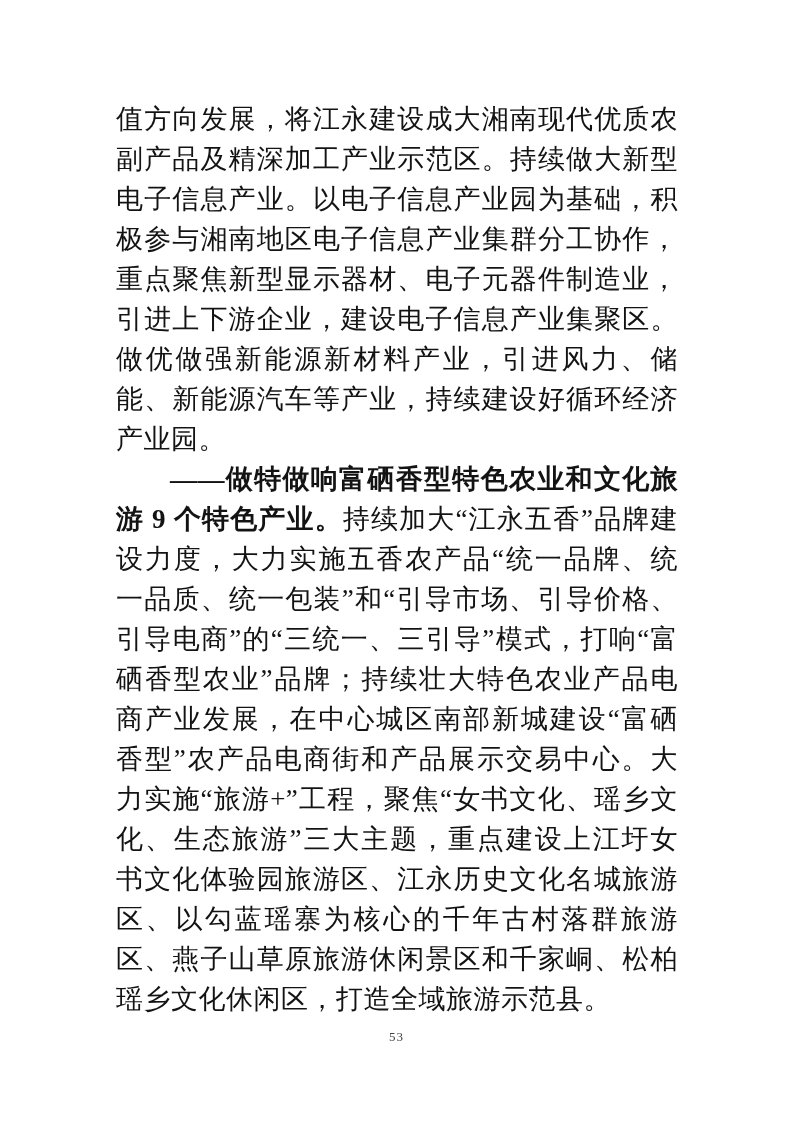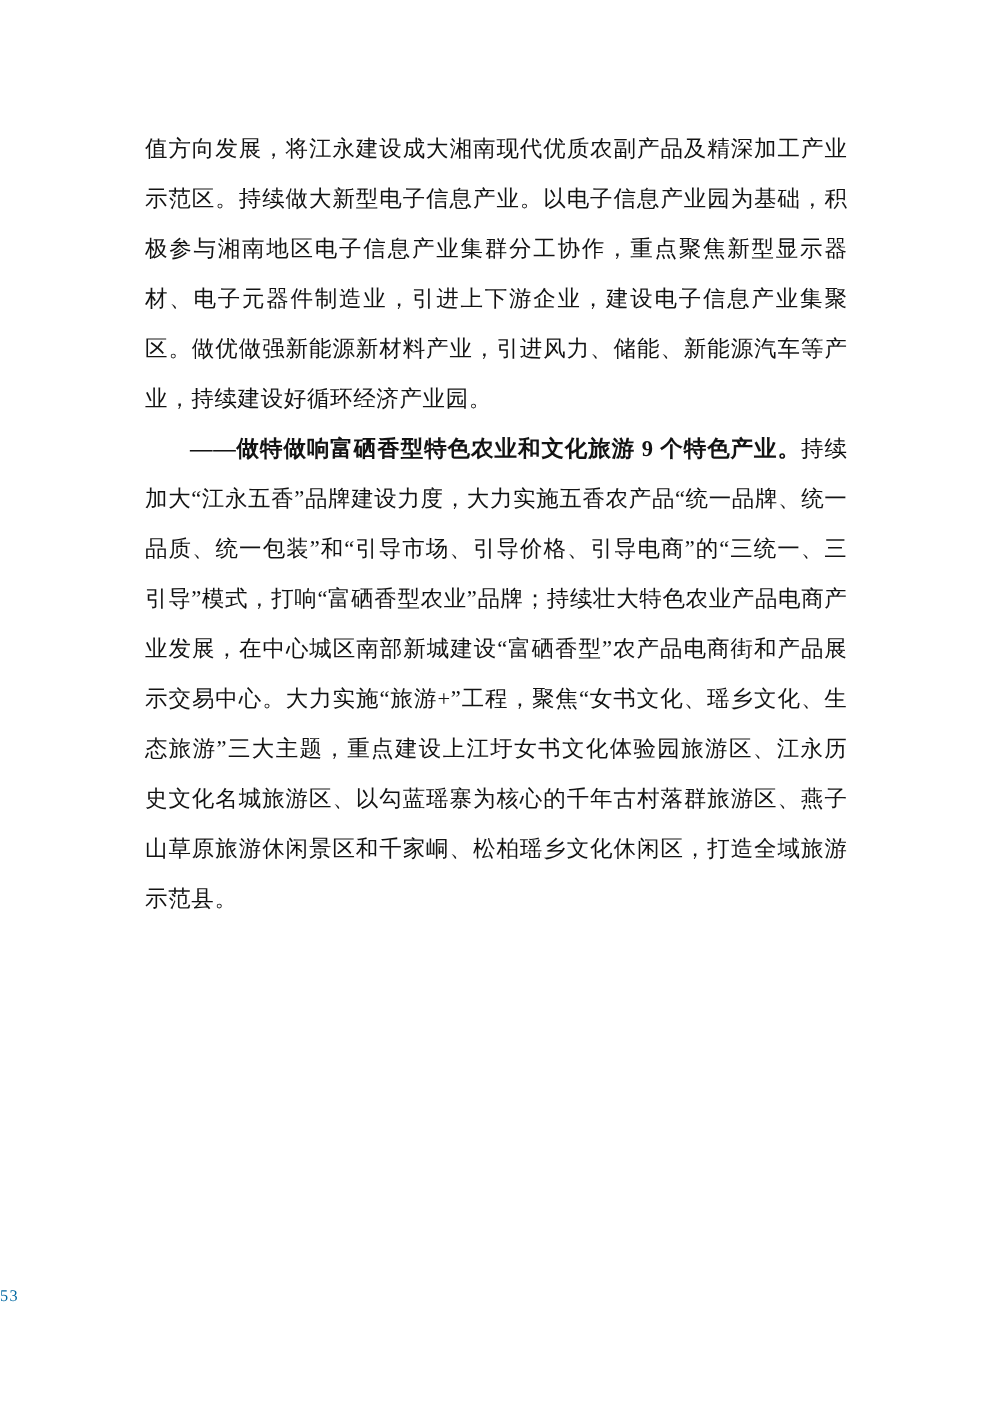--- a/index.html
+++ b/index.html
@@ -14,45 +14,45 @@
     background: #ffffff;
     font-family: "Liberation Serif", "DejaVu Serif", serif;
     color: #131313;
     overflow: hidden;
   }
   .content {
     position: absolute;
     left: 116px;
     top: 99px;
     width: 562px;
-    font-size: 18px;
+    font-size: 27px;
     line-height: 40px;
     letter-spacing: 0.5px;
     text-align: justify;
     text-justify: inter-ideograph;
   }
   .para {
     margin: 0;
     padding: 0;
   }
   .para.indent {
     text-indent: 2em;
   }
   .lead {
     font-weight: bold;
   }
   .page-number {
     position: absolute;
     top: 1029px;
     left: 0;
     width: 100%;
-    text-align: left;
+    text-align: center;
     font-size: 13px;
     letter-spacing: 1px;
-    color: #0369a1;
+    color: #404040;
   }
 </style>
 </head>
 <body>
 
 <div class="page">
 
   <div class="content">
 
     <p class="para"><span>值方向发展，将江永建设成大湘南现代优质农副产品及精深加工产业示范区。持续做大新型电子信息产业。以电子信息产业园为基础，积极参与湘南地区电子信息产业集群分工协作，重点聚焦新型显示器材、电子元器件制造业，引进上下游企业，建设电子信息产业集聚区。做优做强新能源新材料产业，引进风力、储能、新能源汽车等产业，持续建设好循环经济产业园。</span></p>

